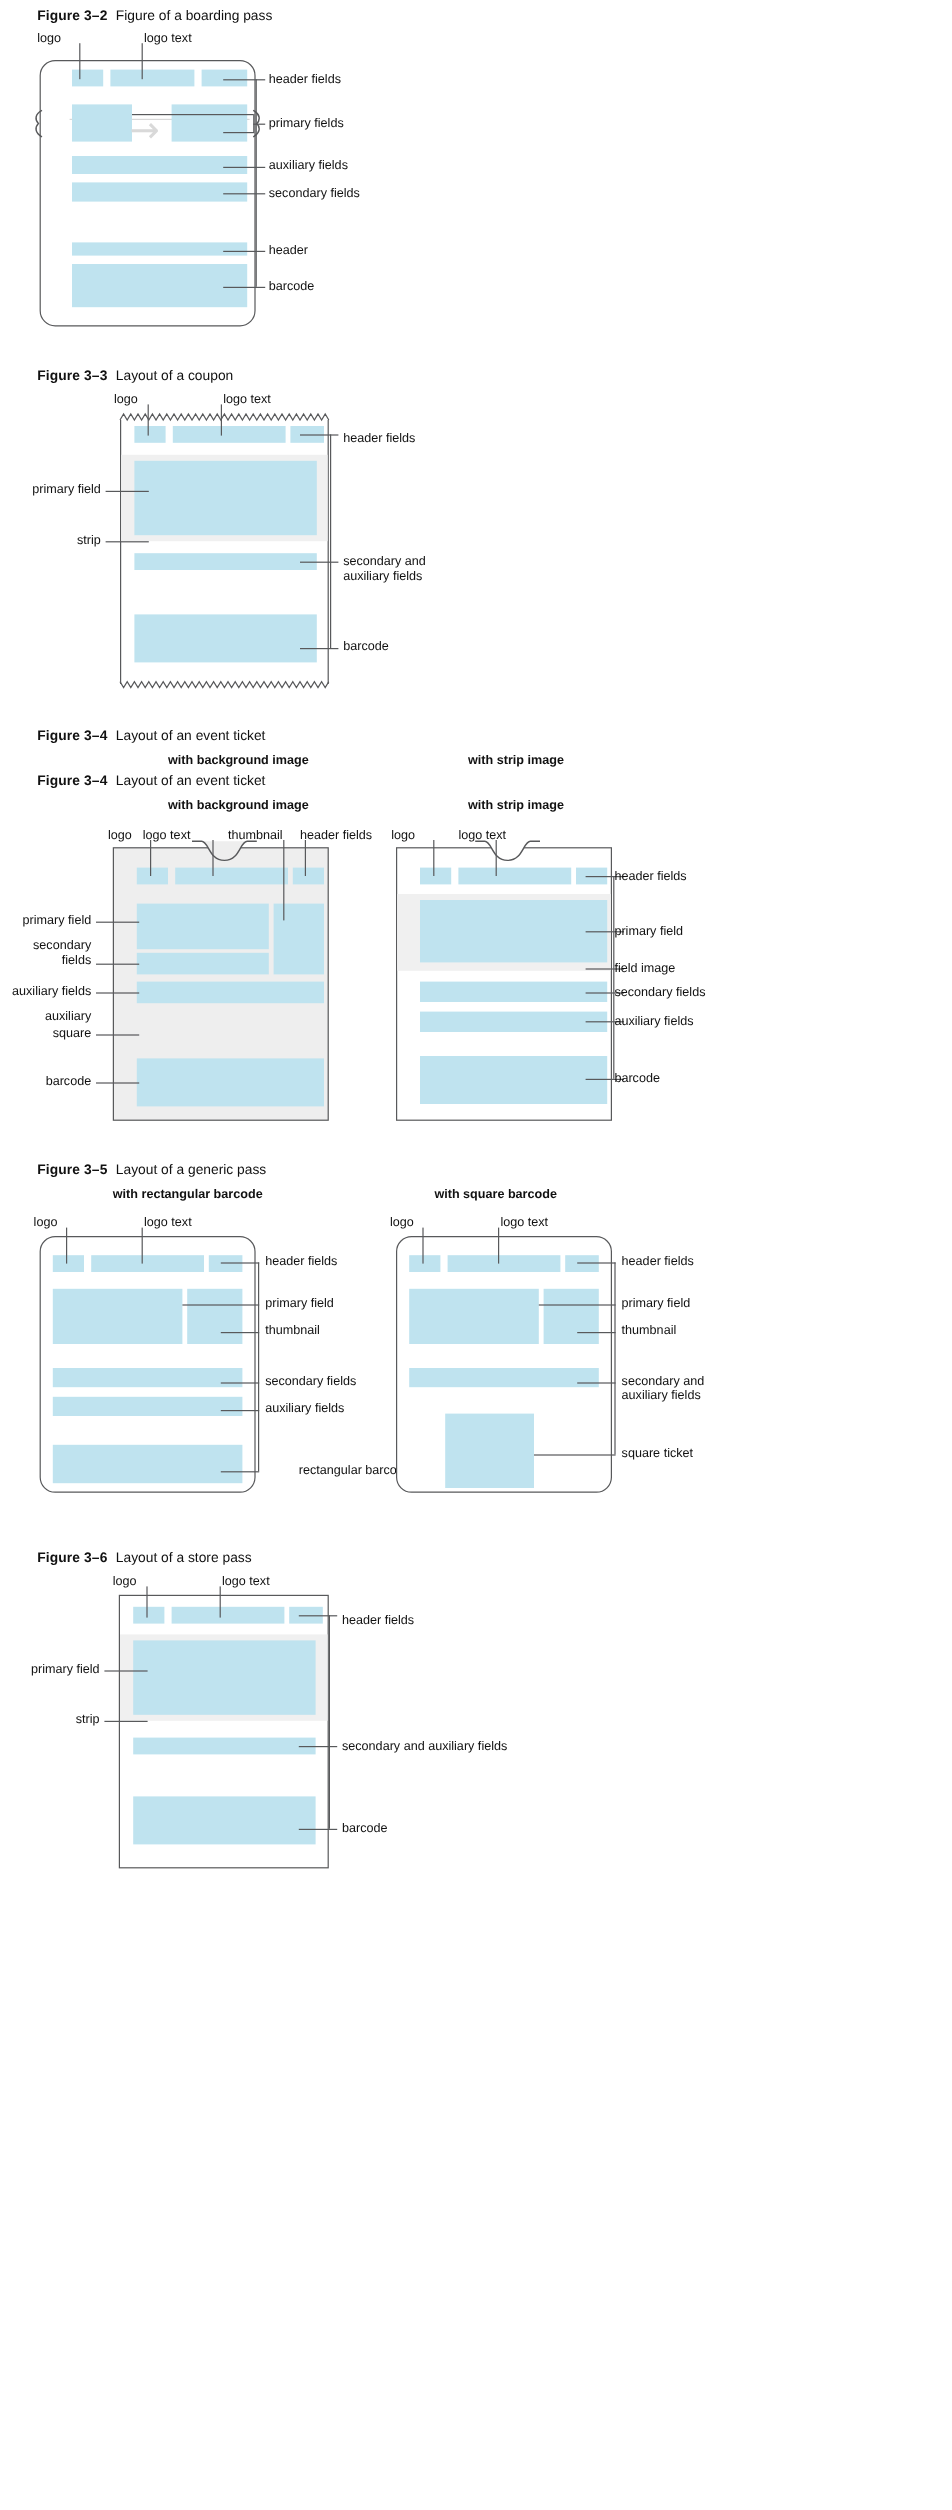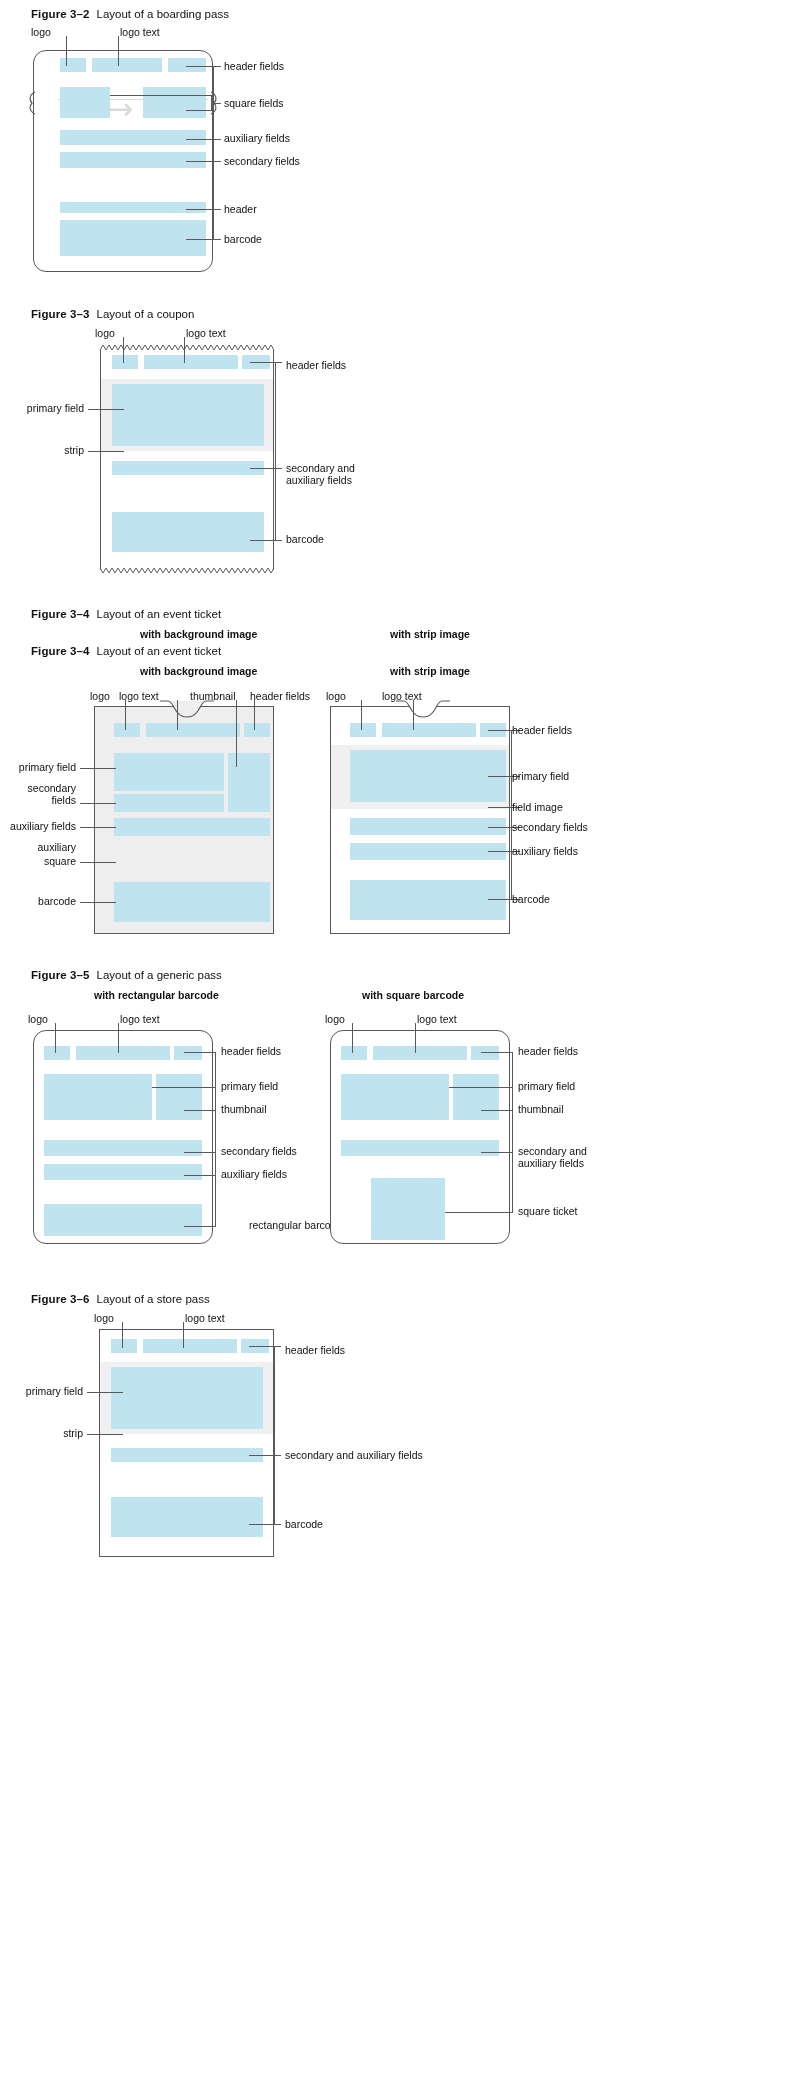--- a/index.html
+++ b/index.html
@@ -39,21 +39,21 @@
   svg.notch{position:absolute;overflow:visible;}
   svg.zig{position:absolute;overflow:visible;}
   svg.brace{position:absolute;overflow:visible;}
 </style>
 </head>
 <body>
 
 <div class="fig">
 
   <div class="fig-title" style="left:31px;top:8px;">
-    <b>Figure 3–2</b><span class="cap">Layout of a boarding pass</span>
+    <b>Figure 3–2</b><span class="cap">Figure of a boarding pass</span>
   </div>
 
   <div class="card rounded" style="left:33px;top:50px;width:180px;height:222px;"></div>
 
   <svg class="brace" style="left:26px;top:92px;width:10px;height:22px;" viewBox="0 0 10 22">
     <path d="M9 0 C3 3, 3 8, 6 11 C3 14, 3 19, 9 22" fill="none" stroke="#58595b" stroke-width="1.2"></path>
   </svg>
   <svg class="brace" style="left:210px;top:92px;width:10px;height:22px;" viewBox="0 0 10 22">
     <path d="M1 0 C7 3, 7 8, 4 11 C7 14, 7 19, 1 22" fill="none" stroke="#58595b" stroke-width="1.2"></path>
   </svg>
@@ -82,21 +82,21 @@
   <div class="lbl" style="left:120px;top:26px;">logo text</div>
   <div class="ln lnv" style="left:118px;top:36px;height:30px;"></div>
 
   <div class="ln lnh" style="left:186px;top:66px;width:35px;"></div>
   <div class="lbl" style="left:224px;top:60px;">header fields</div>
 
   <div class="ln lnh" style="left:110px;top:95px;width:101px;"></div>
   <div class="ln lnv" style="left:211px;top:95px;height:15px;"></div>
   <div class="ln lnh" style="left:186px;top:110px;width:26px;"></div>
   <div class="ln lnh" style="left:211px;top:103px;width:10px;"></div>
-  <div class="lbl" style="left:224px;top:97px;">square fields</div>
+  <div class="lbl" style="left:224px;top:97px;">primary fields</div>
 
   <div class="ln lnh" style="left:186px;top:139px;width:35px;"></div>
   <div class="lbl" style="left:224px;top:132px;">auxiliary fields</div>
 
   <div class="ln lnh" style="left:186px;top:161px;width:35px;"></div>
   <div class="lbl" style="left:224px;top:155px;">secondary fields</div>
 
   <div class="ln lnh" style="left:186px;top:209px;width:35px;"></div>
   <div class="lbl" style="left:224px;top:203px;">header</div>
 

